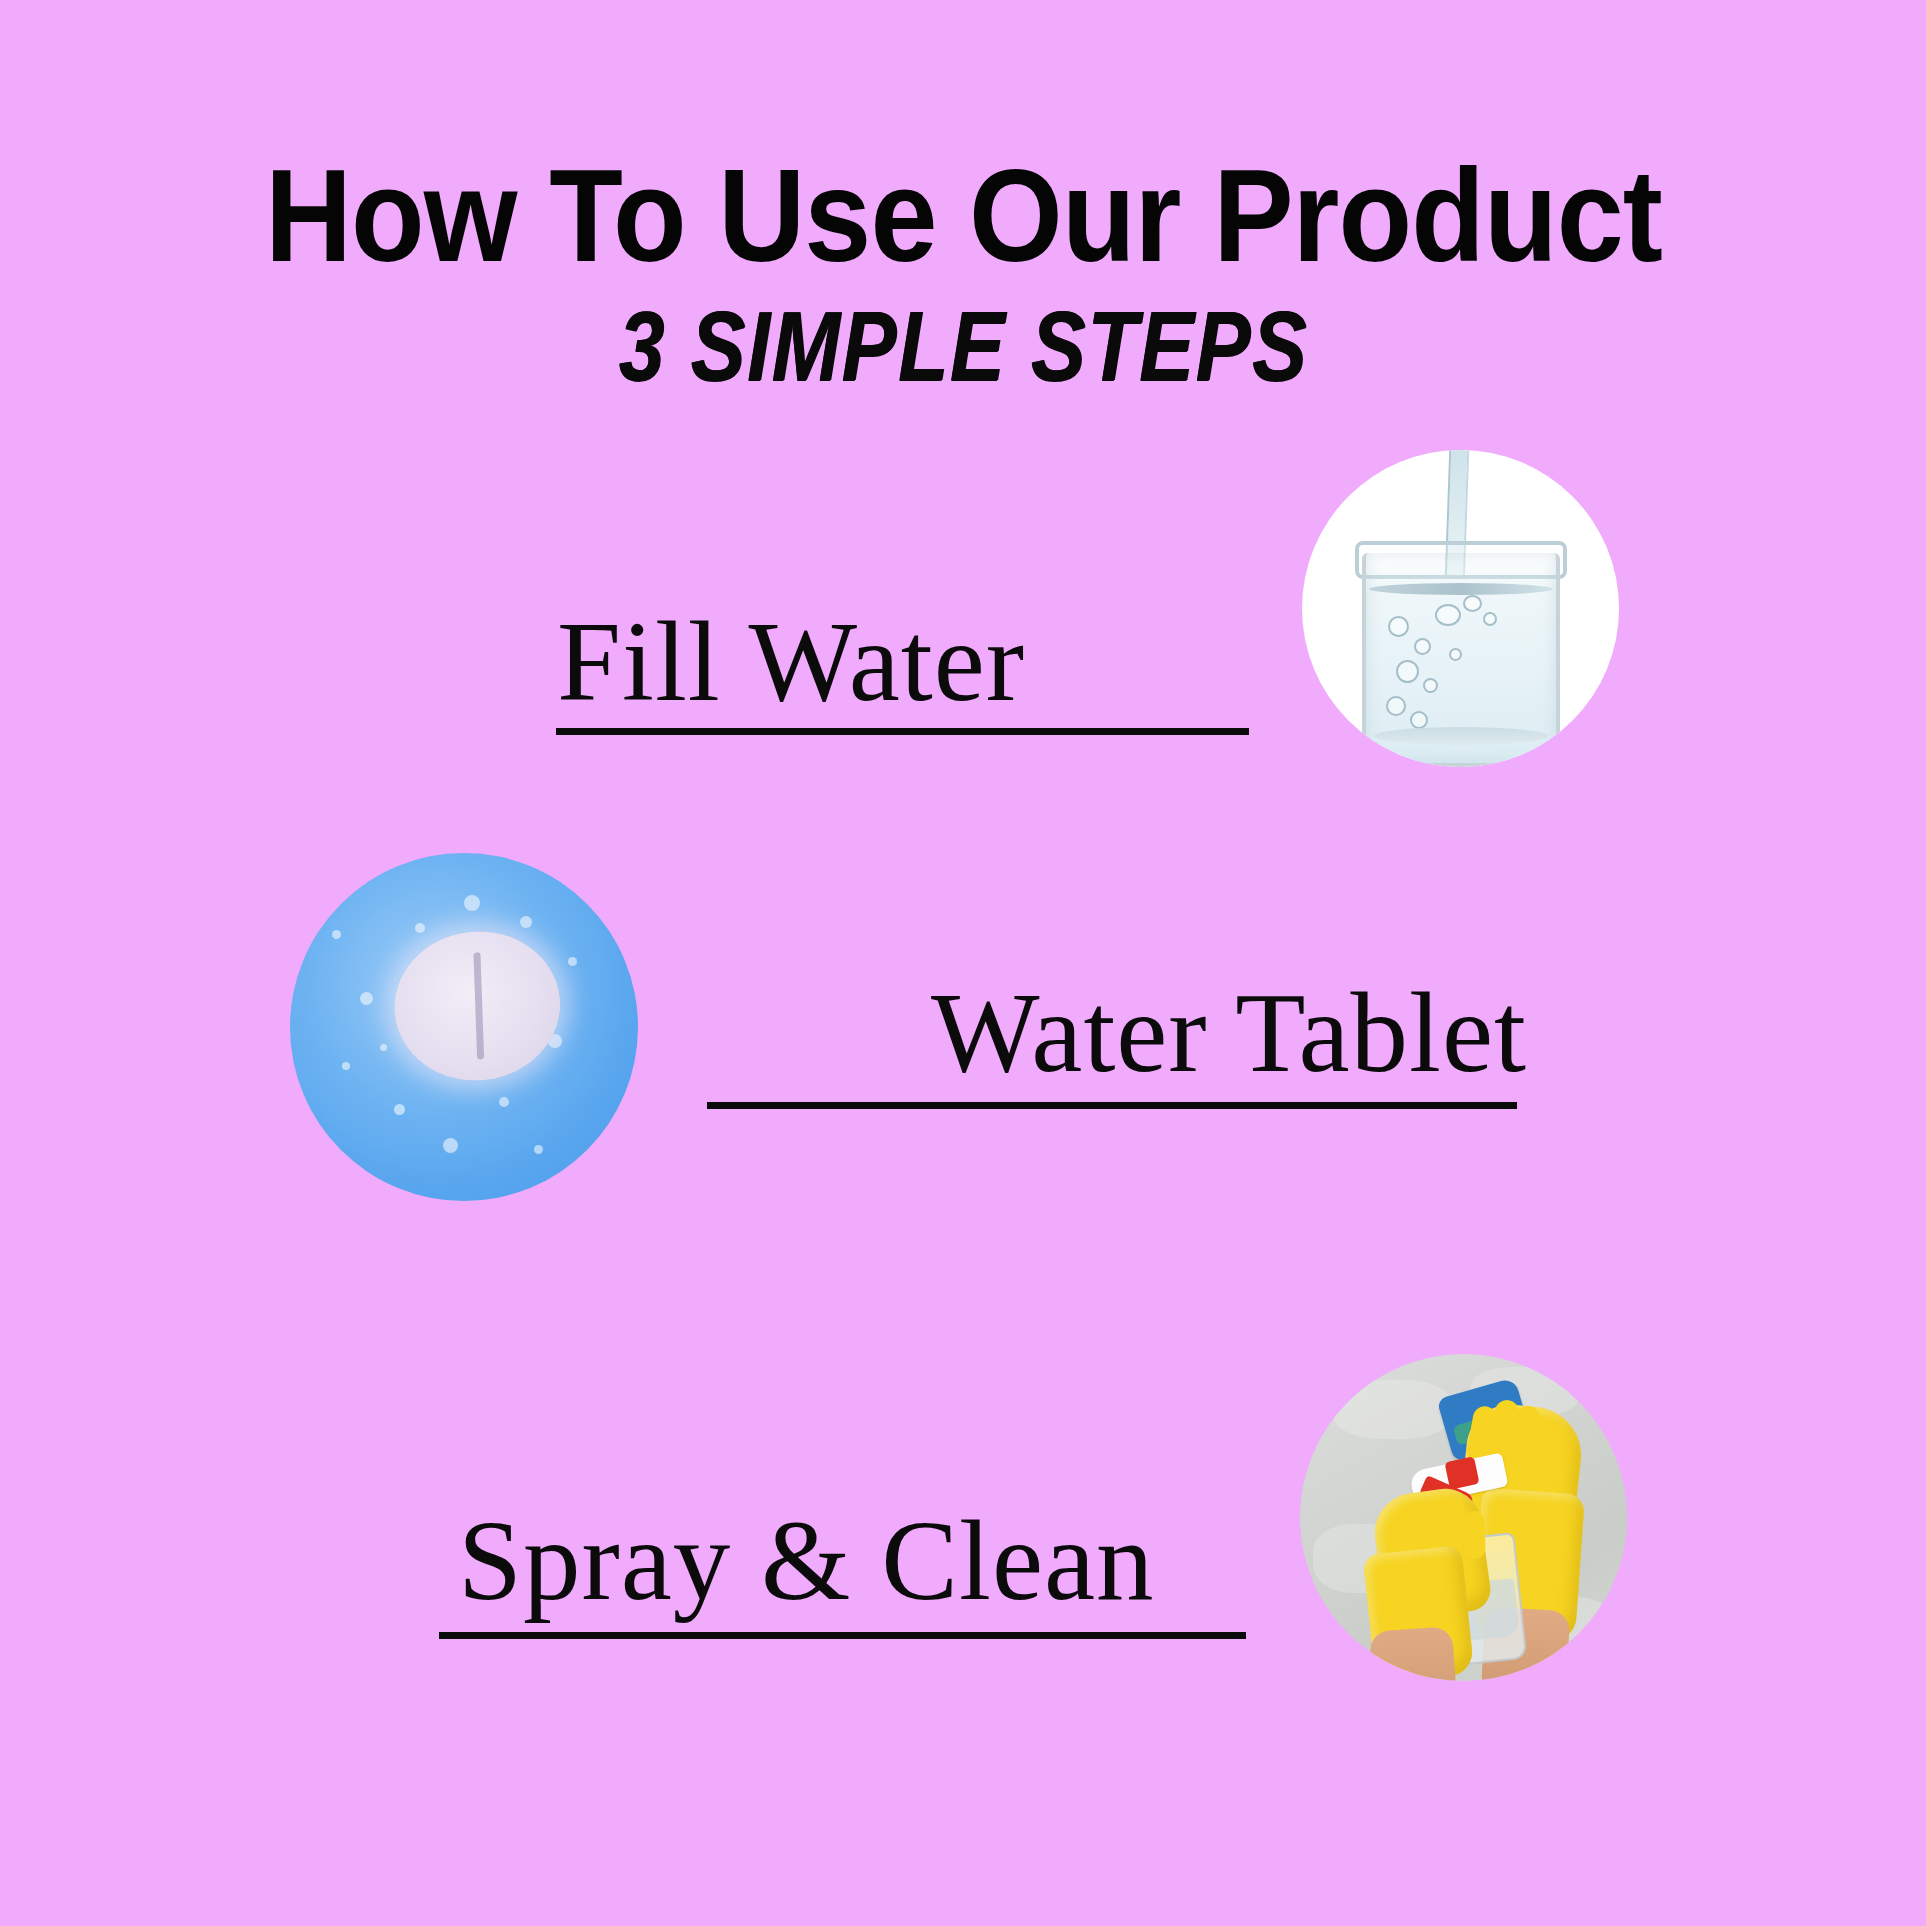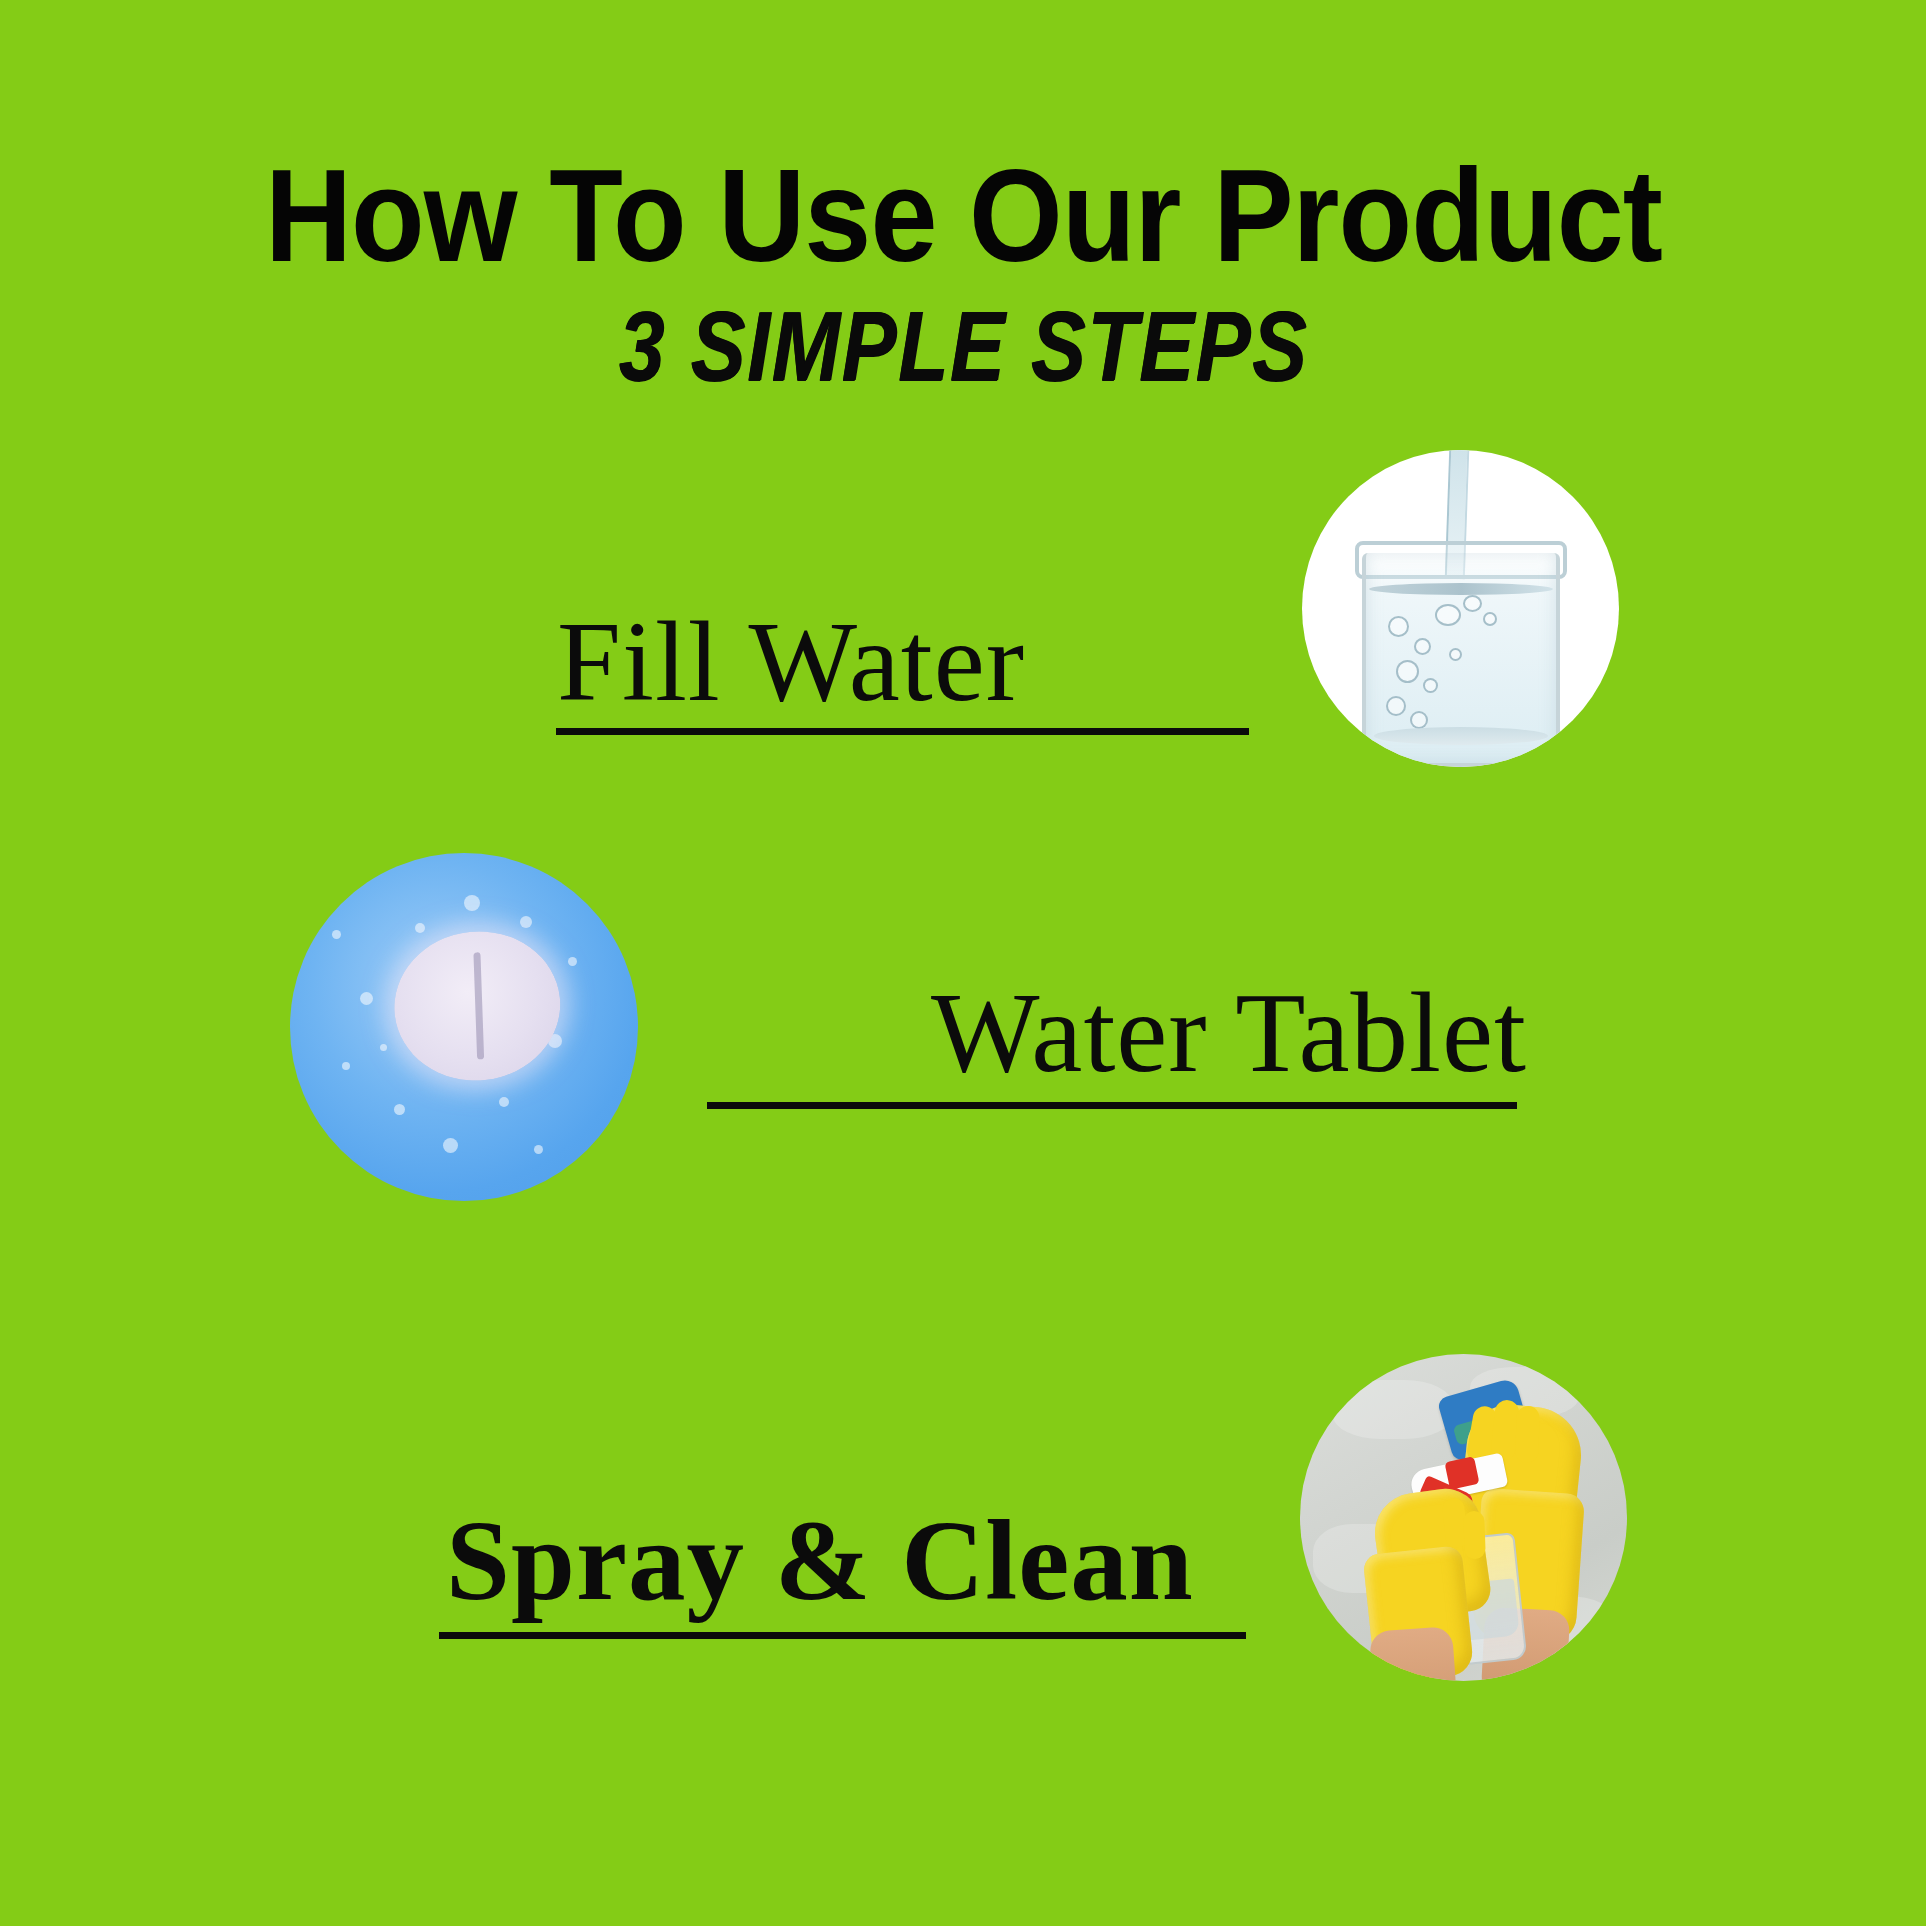--- a/index.html
+++ b/index.html
@@ -313,21 +313,21 @@
     width: 93px;
     height: 57px;
     background: rgba(205,216,219,0.75);
     border-radius: 4px 4px 14px 14px;
     transform: rotate(-6deg);
   }
 </style>
 </head>
 <body style="background: rgb(189, 227, 238);">
 
-<div class="canvas" style="background: #84cc16;">
+<div class="canvas" style="background: #f0abfc;">
 
   <div class="title">How To Use Our Product</div>
 
   <div class="subtitle">3 SIMPLE STEPS</div>
 
   <div class="step">
 
     <div class="step-label" style="left:557px; top:604px;">Fill Water</div>
 
     <div class="step-rule" style="left:556px; top:728px; width:693px;"></div>
@@ -374,21 +374,21 @@
       </div>
     </div>
 
     <div class="step-label" style="left:931px; top:975px;">Water Tablet</div>
 
     <div class="step-rule" style="left:707px; top:1102px; width:810px;"></div>
   </div>
 
   <div class="step">
 
-    <div class="step-label" style="left:446px; top:1503px;font-weight:bold;">Spray &amp; Clean</div>
+    <div class="step-label" style="left:458px; top:1503px;">Spray &amp; Clean</div>
 
     <div class="step-rule" style="left:439px; top:1632px; width:807px;"></div>
 
     <div class="photo clean-scene" style="left:1300px; top:1354px; width:327px; height:327px;">
 
       <div class="wall-smudge" style="left:10%; top:8%;  width:119px; height:59px;"></div>
       <div class="wall-smudge" style="left:52%; top:4%;  width:109px; height:50px;"></div>
       <div class="wall-smudge" style="left:4%;  top:52%; width:99px; height:69px;"></div>
       <div class="wall-smudge" style="left:60%; top:74%; width:119px; height:59px;"></div>
 

